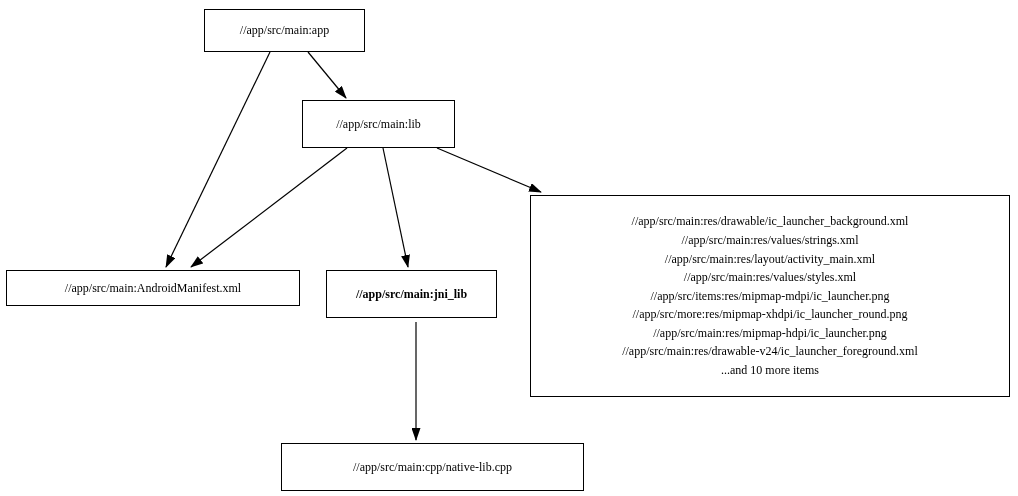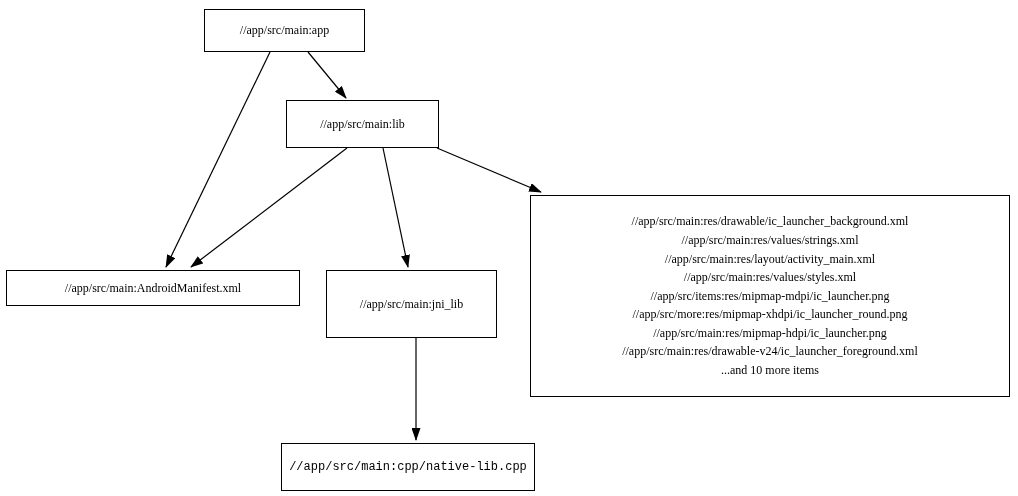--- a/index.html
+++ b/index.html
@@ -66,41 +66,41 @@
     <line x1="347" y1="148" x2="191" y2="267" marker-end="url(#arrow)"></line>
     <line x1="383" y1="148" x2="408" y2="267" marker-end="url(#arrow)"></line>
     <line x1="437" y1="148" x2="541" y2="192" marker-end="url(#arrow)"></line>
     <line x1="416" y1="322" x2="416" y2="440" marker-end="url(#arrow)"></line>
   </svg>
 
   <div class="node" style="left:204px; top:9px; width:161px; height:43px;">
     <span>//app/src/main:app</span>
   </div>
 
-  <div class="node" style="left:286px; top:100px; width:153px; height:48px;">
+  <div class="node" style="left:302px; top:100px; width:153px; height:48px;">
     <span>//app/src/main:lib</span>
   </div>
 
   <div class="node" style="left:6px; top:270px; width:294px; height:36px;">
     <span>//app/src/main:AndroidManifest.xml</span>
   </div>
 
-  <div class="node" style="left:326px; top:270px; width:171px; height:68px;">
+  <div class="node" style="left:326px; top:270px; width:171px; height:48px;font-weight:bold;">
     <span>//app/src/main:jni_lib</span>
   </div>
 
   <div class="node node-multiline" style="left:530px; top:195px; width:480px; height:202px;">
     <span class="res-line">//app/src/main:res/drawable/ic_launcher_background.xml</span>
     <span class="res-line">//app/src/main:res/values/strings.xml</span>
     <span class="res-line">//app/src/main:res/layout/activity_main.xml</span>
     <span class="res-line">//app/src/main:res/values/styles.xml</span>
     <span class="res-line">//app/src/items:res/mipmap-mdpi/ic_launcher.png</span>
     <span class="res-line">//app/src/more:res/mipmap-xhdpi/ic_launcher_round.png</span>
     <span class="res-line">//app/src/main:res/mipmap-hdpi/ic_launcher.png</span>
     <span class="res-line">//app/src/main:res/drawable-v24/ic_launcher_foreground.xml</span>
     <span class="res-line">...and 10 more items</span>
   </div>
 
-  <div class="node" style="left:281px; top:443px; width:254px; height:48px;font-family:Liberation Mono, monospace;">
+  <div class="node" style="left:281px; top:443px; width:303px; height:48px;">
     <span>//app/src/main:cpp/native-lib.cpp</span>
   </div>
 
 </div>
 
 </body></html>

